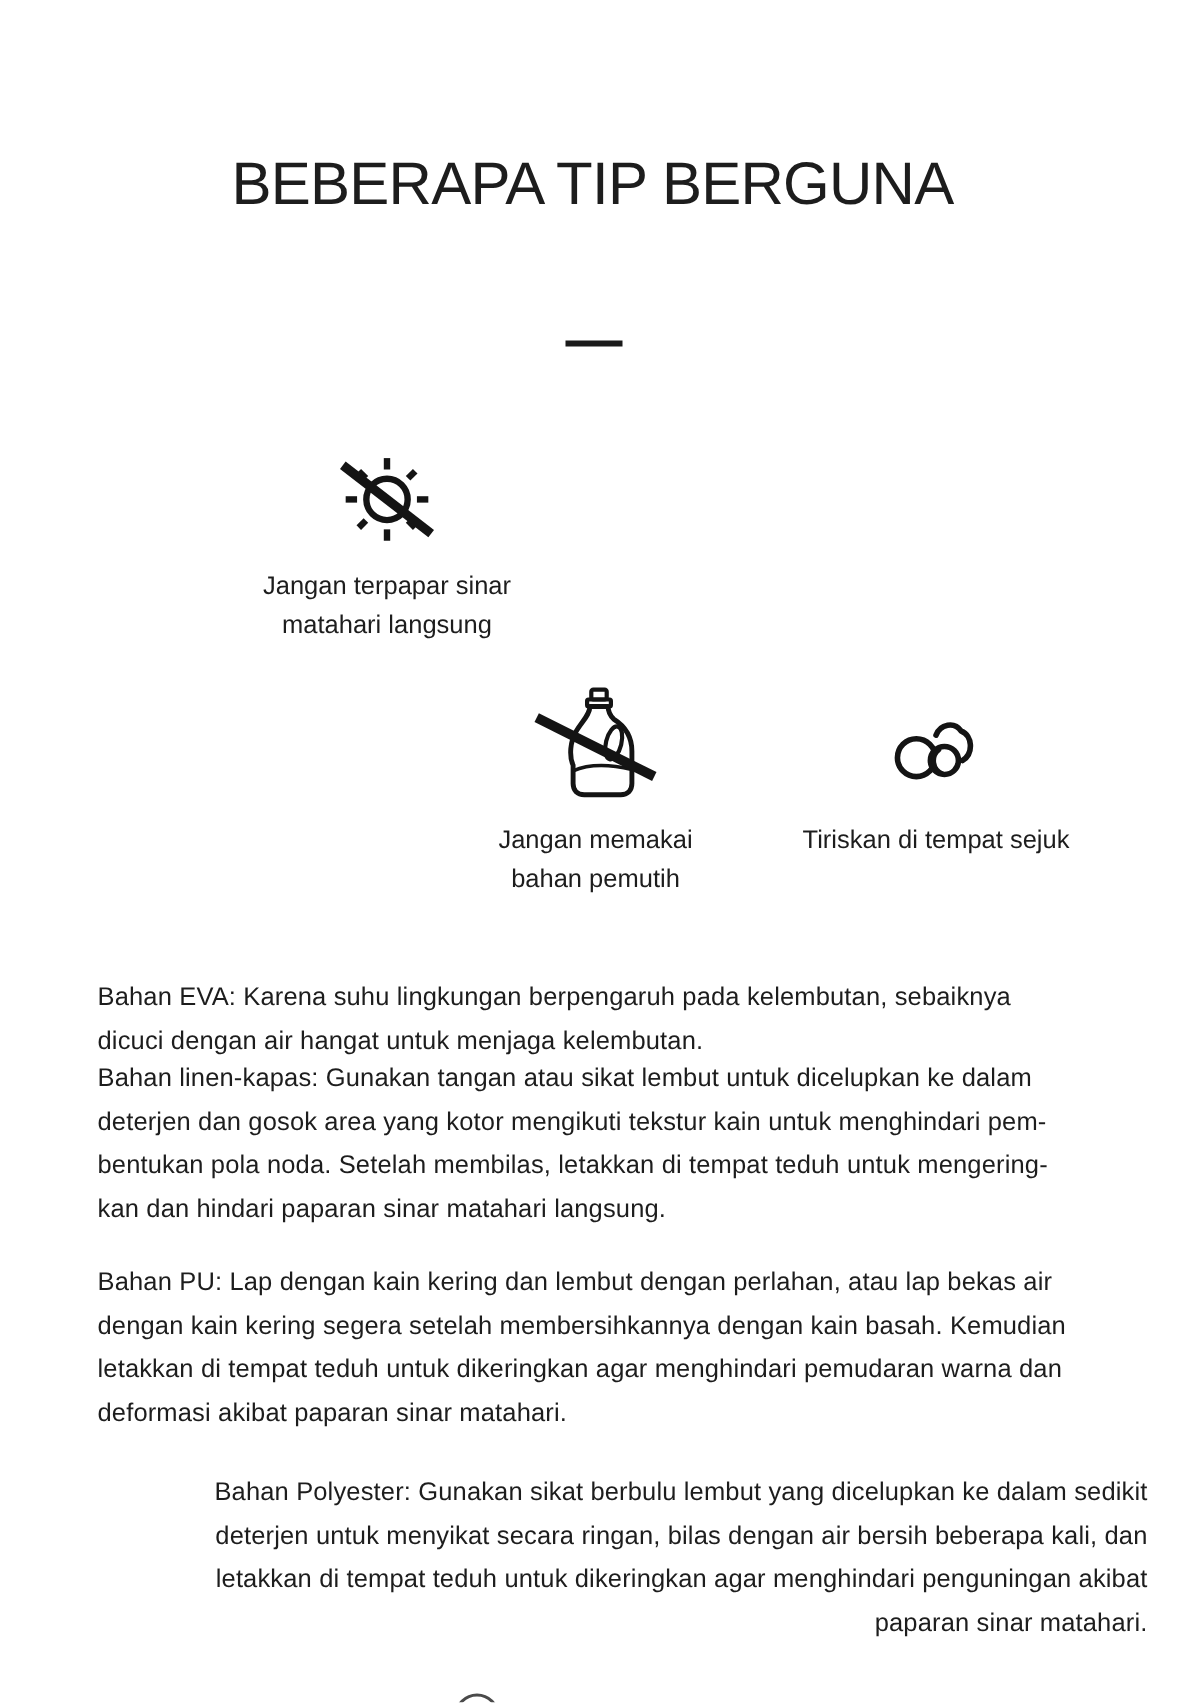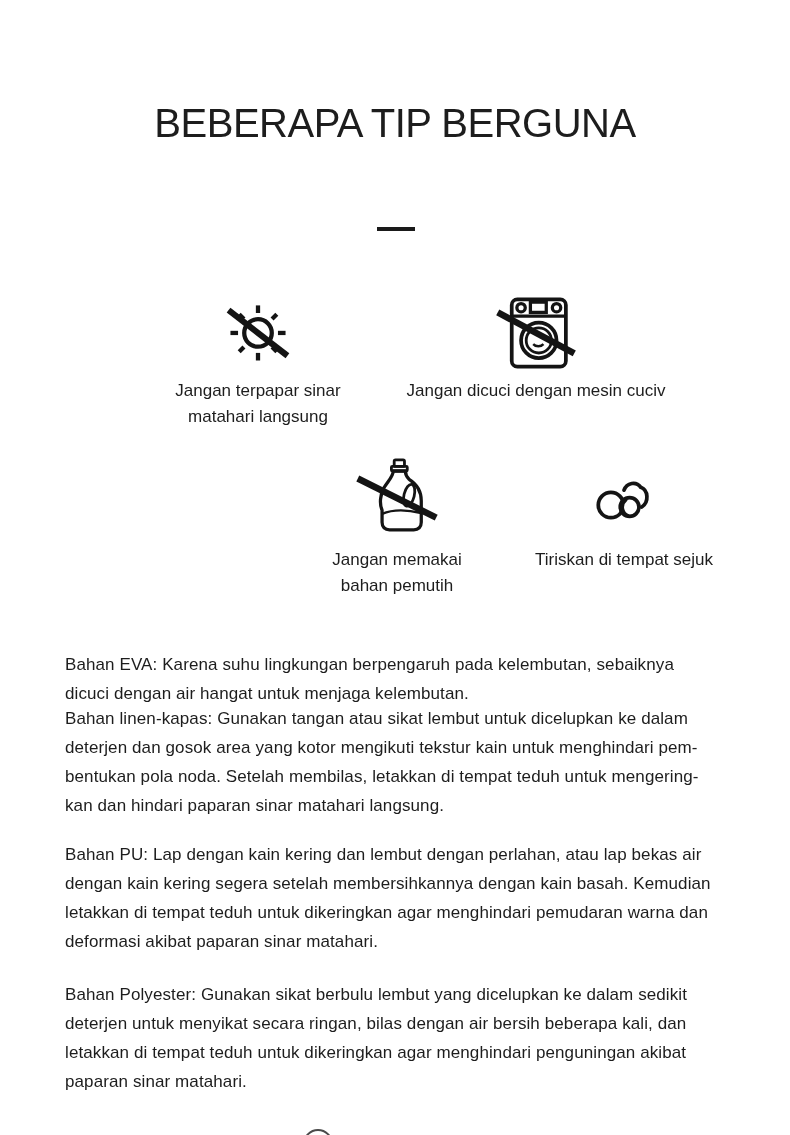--- a/index.html
+++ b/index.html
@@ -64,21 +64,21 @@
     width: 700px;
     font-size: 17px;
     line-height: 29px;
     letter-spacing: 0.1px;
     white-space: pre-line;
     color: #1d1d1d;
   }
   .para-1 { top: 650px; }
   .para-2 { top: 704px; }
   .para-3 { top: 840px; }
-  .para-4 { top: 980px; }
+  .para-4 { top: 980px; text-align: right; }
   .bottom-mark {
     position: absolute;
     left: 303px; top: 1129px;
     width: 30px; height: 30px;
     border: 2.5px solid #4a4a4a;
     border-radius: 50%;
     box-sizing: border-box;
   }
   svg { display: block; }
 </style>
@@ -104,36 +104,20 @@
           <line x1="25.2" y1="55.8" x2="20.2" y2="60.8"></line>
           <line x1="25.2" y1="26.2" x2="20.2" y2="21.2"></line>
         </g>
         <line x1="9" y1="17" x2="71" y2="65" stroke-width="6.5"></line>
       </svg>
     </div>
     <div class="tip-caption">Jangan terpapar sinar
 matahari langsung</div>
   </div>
 
-  <div class="tip-item row1 tip-washer">
-    <div class="tip-icon-box">
-      <svg width="84" height="84" viewBox="0 0 90 90" fill="none" stroke="#141414">
-        <rect x="19" y="10" width="58" height="72" rx="6" stroke-width="4"></rect>
-        <line x1="19" y1="28" x2="77" y2="28" stroke-width="3.5"></line>
-        <circle cx="29" cy="19" r="4.5" stroke-width="3.5"></circle>
-        <rect x="39" y="13" width="17" height="11" stroke-width="3.5"></rect>
-        <circle cx="67" cy="19" r="4.5" stroke-width="3.5"></circle>
-        <circle cx="48" cy="54" r="19" stroke-width="4"></circle>
-        <circle cx="48" cy="54" r="13.5" stroke-width="3"></circle>
-        <path d="M42,58 a7,6 0 0 0 11,0" stroke-width="2.5"></path>
-        <line x1="4" y1="24" x2="86" y2="68" stroke-width="7"></line>
-      </svg>
-    </div>
-    <div class="tip-caption">Jangan dicuci dengan mesin cuciv</div>
-  </div>
 
 
   <div class="tip-item row2 tip-cloud">
     <div class="tip-icon-box">
       <svg width="60" height="43" viewBox="0 0 64 46" fill="none" stroke="#141414" stroke-linecap="round">
         <path d="M32,13 C35,5 45,3 50,10 C58,13 59,26 51,31" stroke-width="4"></path>
         <circle cx="18" cy="29" r="13.5" fill="#ffffff" stroke-width="4"></circle>
         <circle cx="38" cy="31" r="10" fill="#ffffff" stroke-width="4"></circle>
         <path d="M36.5,40.5 A10,10 0 0 1 34,23.5" stroke-width="3.5"></path>
       </svg>

